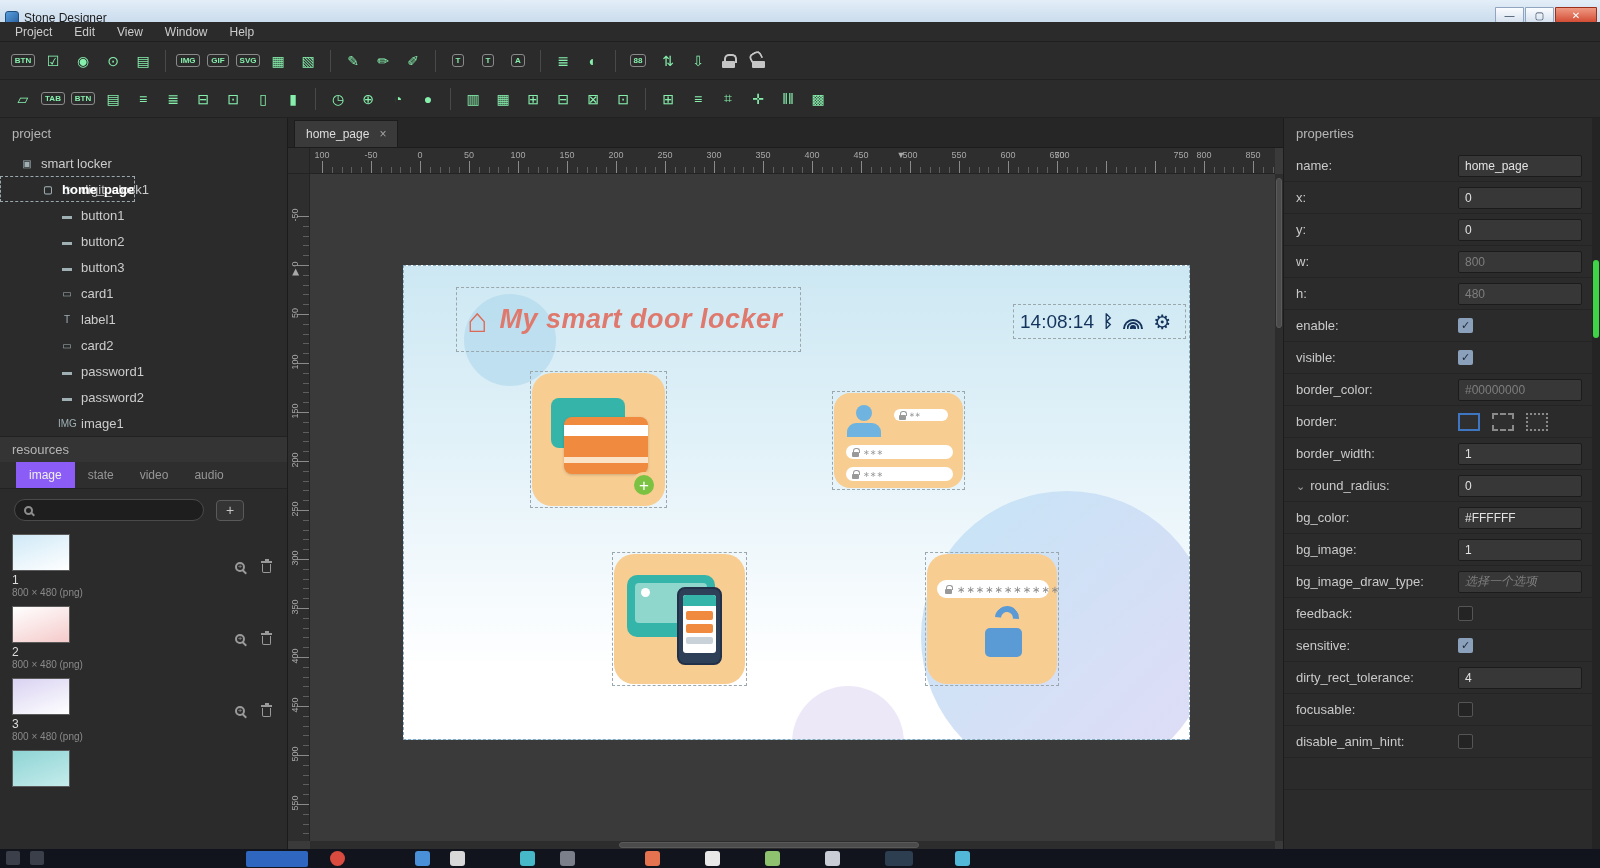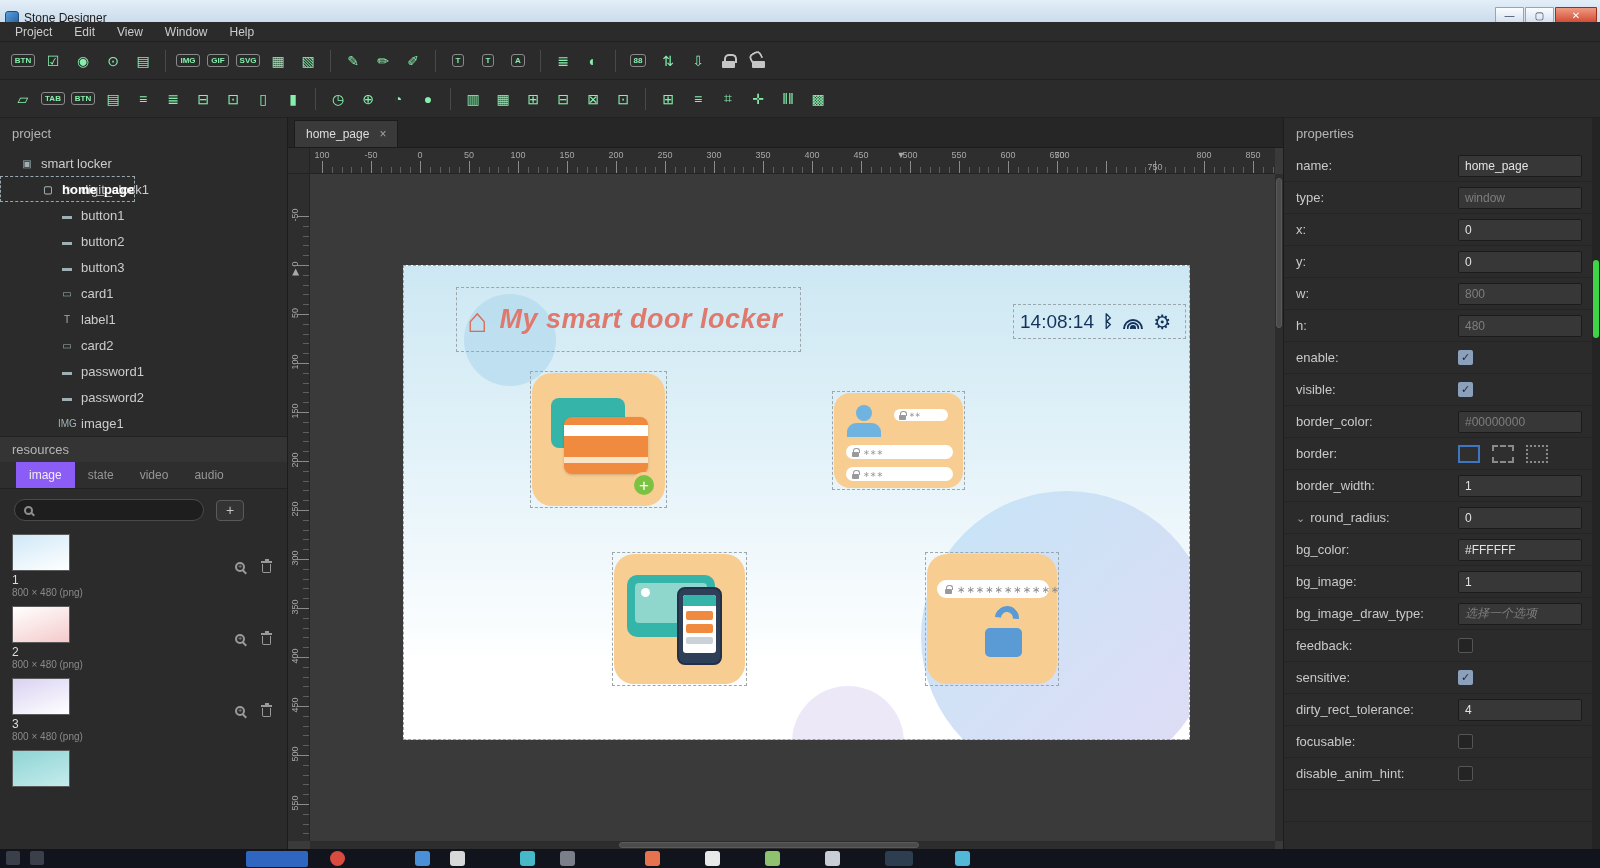--- a/index.html
+++ b/index.html
@@ -512,21 +512,21 @@
         <span style="left: 340px;">250</span>
         <span style="left: 389px;">300</span>
         <span style="left: 438px;">350</span>
         <span style="left: 487px;">400</span>
         <span style="left: 536px;">450</span>
         <span style="left: 585px;">500</span>
         <span style="left: 634px;">550</span>
         <span style="left: 683px;">600</span>
         <span style="left: 732px;">650</span>
         <span style="left: 737px;">700</span>
-        <span style="left: 830px; margin-top: 12px;">750</span>
+        <span style="left: 856px;">750</span>
         <span style="left: 879px;">800</span>
         <span style="left: 928px;">850</span>
         <span class="h-marker" style="left: 576px;">▼</span>
       </div>
     <div class="v-ruler" id="v-ruler">
         <span style="top: 36px;">-50</span>
         <span style="top: 85px;">0</span>
         <span style="top: 134px;">50</span>
         <span style="top: 183px;">100</span>
         <span style="top: 232px;">150</span>
@@ -629,26 +629,20 @@
   <div class="right">
     <div class="panel-title">properties</div>
     <div class="prop-rows" id="prop-rows">
         <div class="prow">
           <span class="plabel">name:</span>
           <div class="vcol">
             <div class="vinput">home_page</div>
           </div>
         </div>
         <div class="prow">
-          <span class="plabel">type:</span>
-          <div class="vcol">
-            <div class="vinput dis">window</div>
-          </div>
-        </div>
-        <div class="prow">
           <span class="plabel">x:</span>
           <div class="vcol">
             <div class="vinput">0</div>
           </div>
         </div>
         <div class="prow">
           <span class="plabel">y:</span>
           <div class="vcol">
             <div class="vinput">0</div>
           </div>

